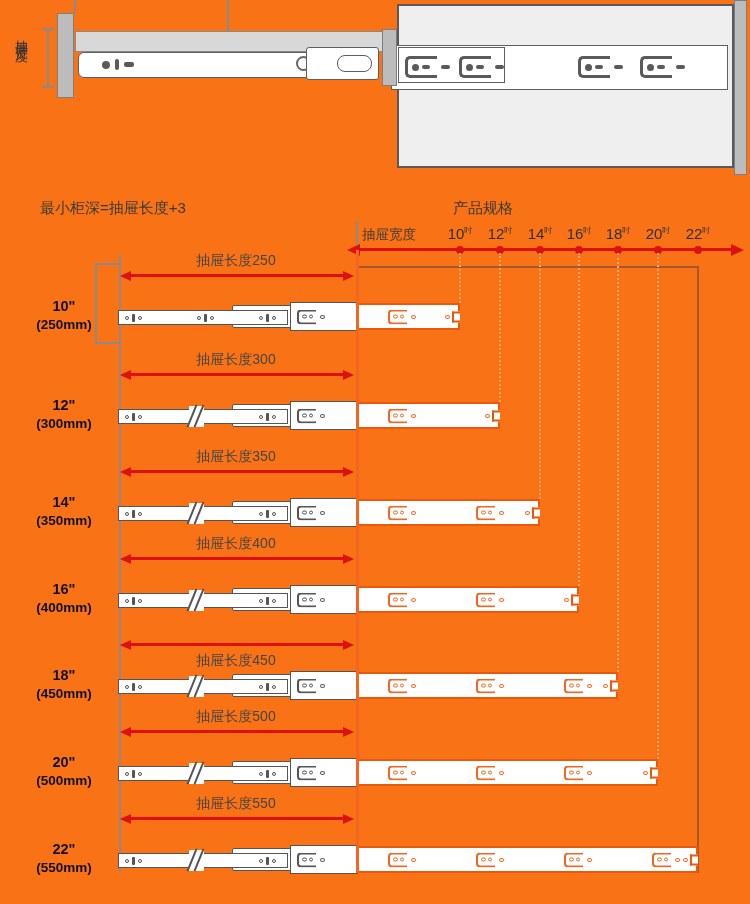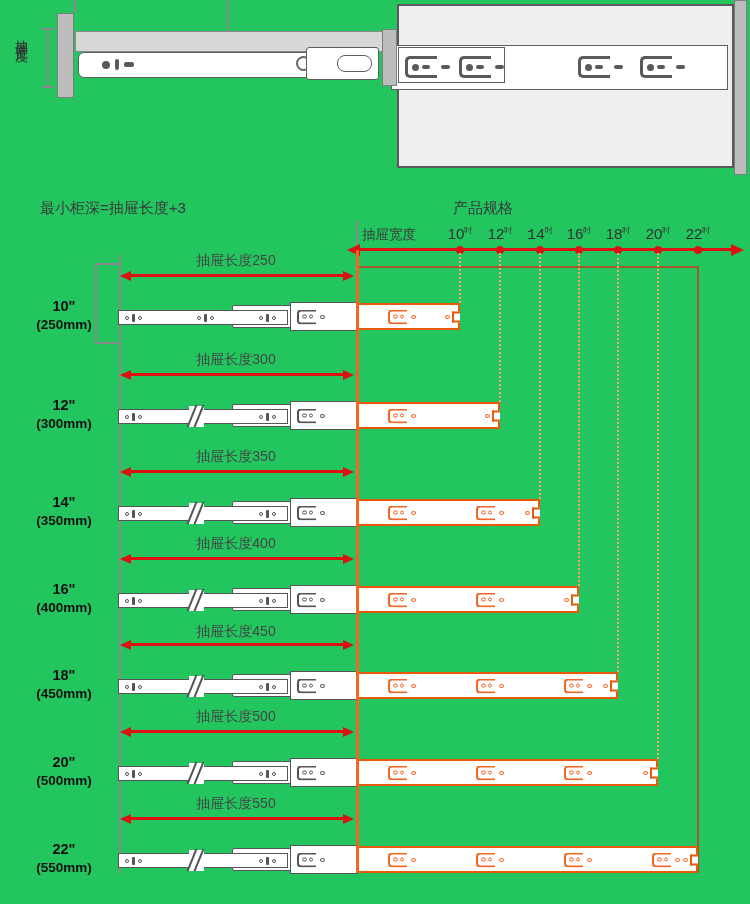--- a/index.html
+++ b/index.html
@@ -1,16 +1,16 @@
 <!DOCTYPE html>
 <html><head>
 <meta charset="utf-8">
 <style>
   html,body{margin:0;padding:0;background:#fff;}
-  #canvas{position:relative;width:750px;height:904px;background:#22c55e;overflow:hidden;
+  #canvas{position:relative;width:750px;height:904px;background:#f97316;overflow:hidden;
           font-family:"Liberation Sans","DejaVu Sans",sans-serif;color:#3c3c3c;}
   .abs{position:absolute;}
   .ln{position:absolute;background:#8a8a8a;}
   .txt{position:absolute;white-space:nowrap;}
 
   
   .vlabel{writing-mode:vertical-rl;text-orientation:upright;font-size:13px;letter-spacing:3px;color:#333;}
   .graybar{position:absolute;background:#bcbcbc;border:1px solid #7d7d7d;box-sizing:border-box;}
   .band{position:absolute;background:#d8d8d8;border:1px solid #8a8a8a;box-sizing:border-box;}
   .panel{position:absolute;background:#efefef;border:2px solid #595959;box-sizing:border-box;}
@@ -133,21 +133,21 @@
   <div class="ln" style="left:95px;top:263px;width:1.5px;height:80px;"></div>
   <div class="ln" style="left:95px;top:342px;width:25px;height:1.5px;"></div>
 
   <div id="chart">
       <div class="col-label" style="left: 436px; top: 225px; text-align: center;">10<sup>吋</sup></div>
       <div class="dot-red" style="left: 456px; top: 246px;"></div>
       <div class="dotted-v" style="left: 459px; top: 253px; height: 50px;"></div>
       <div class="col-label" style="left: 476px; top: 225px;">12<sup>吋</sup></div>
       <div class="dot-red" style="left: 496px; top: 246px;"></div>
       <div class="dotted-v" style="left: 499px; top: 253px; height: 149px;"></div>
-      <div class="col-label" style="left: 516px; top: 225px; font-family: Liberation Mono, monospace;">14<sup>吋</sup></div>
+      <div class="col-label" style="left: 516px; top: 225px;">14<sup>吋</sup></div>
       <div class="dot-red" style="left: 536px; top: 246px;"></div>
       <div class="dotted-v" style="left: 539px; top: 253px; height: 246px;"></div>
       <div class="col-label" style="left: 555px; top: 225px;">16<sup>吋</sup></div>
       <div class="dot-red" style="left: 575px; top: 246px;"></div>
       <div class="dotted-v" style="left: 578px; top: 253px; height: 333px;"></div>
       <div class="col-label" style="left: 594px; top: 225px;">18<sup>吋</sup></div>
       <div class="dot-red" style="left: 614px; top: 246px;"></div>
       <div class="dotted-v" style="left: 617px; top: 253px; height: 419px;"></div>
       <div class="col-label" style="left: 634px; top: 225px;">20<sup>吋</sup></div>
       <div class="dot-red" style="left: 654px; top: 246px;"></div>
@@ -326,21 +326,21 @@
           <span class="bh"></span>
         </div>
         <div class="mini-hole" style="left: 141px;"></div>
         <div class="mini-hole" style="left: 206px;"></div>
         <div class="notch"></div>
       </div>
       <div class="row-label" style="left: 18px; top: 666px; width: 92px;">
         <div class="l1">18"</div>
         <div class="l2">(450mm)</div>
       </div>
-      <div class="dim-label" style="left: 122px; top: 623px; width: 228px;">抽屉长度450</div>
+      <div class="dim-label" style="left: 122px; top: 652px; width: 228px;">抽屉长度450</div>
       <div class="axis-red" style="left: 126px; top: 643px; width: 222px;"></div>
       <div class="tri tri-sm tri-l" style="left: 120px; top: 639.5px;"></div>
       <div class="tri tri-sm tri-r" style="left: 343px; top: 639.5px;"></div>
       <div class="rail mid" style="left: 232px; top: 674px; width: 60px;"></div>
       <div class="rail thin" style="left: 118px; top: 679px; width: 170px;">
         <div class="hg" style="left: 6px;">
           <span class="ring"></span>
           <span class="bar"></span>
           <span class="ring"></span>
         </div>

